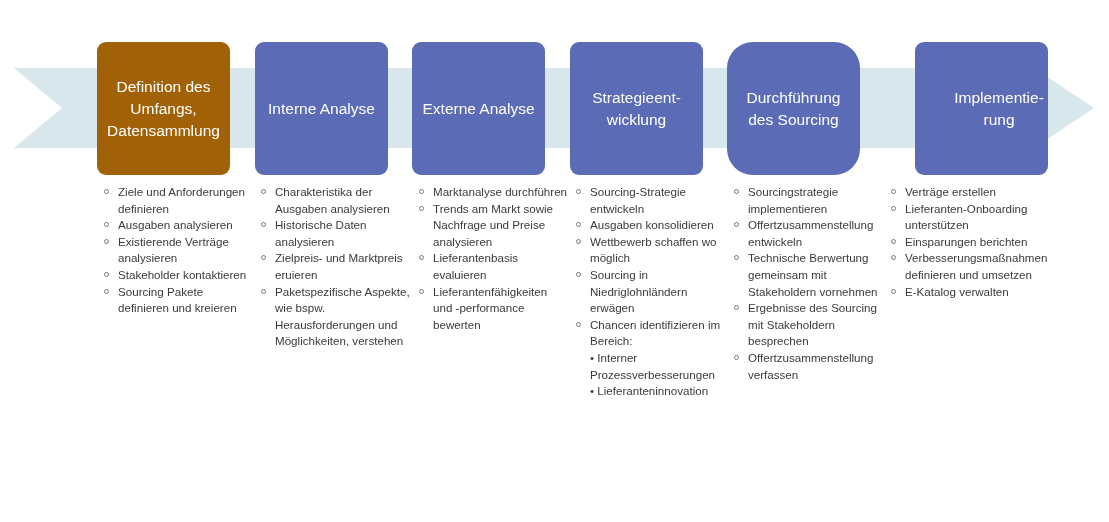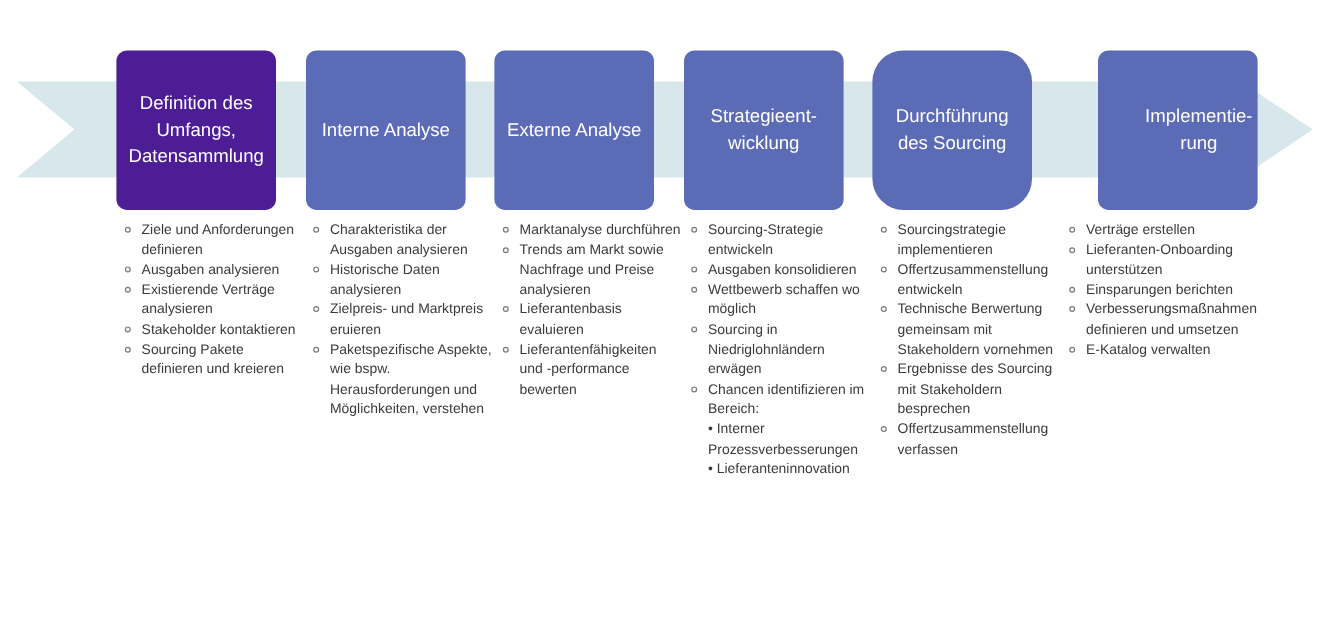--- a/index.html
+++ b/index.html
@@ -52,21 +52,21 @@
     padding: 4px 6px;
   }
   .phase-title {
     color: #ffffff;
     font-size: 15.5px;
     line-height: 22px;
     text-align: center;
     font-weight: normal;
   }
   .phase.dark {
-    background: #4c1d95;
+    background: #a16207;
   }
   .phase.blue {
     background: #5b6bb5;
   }
 
   
   .col {
     position: absolute;
     top: 184px;
     width: 150px;

